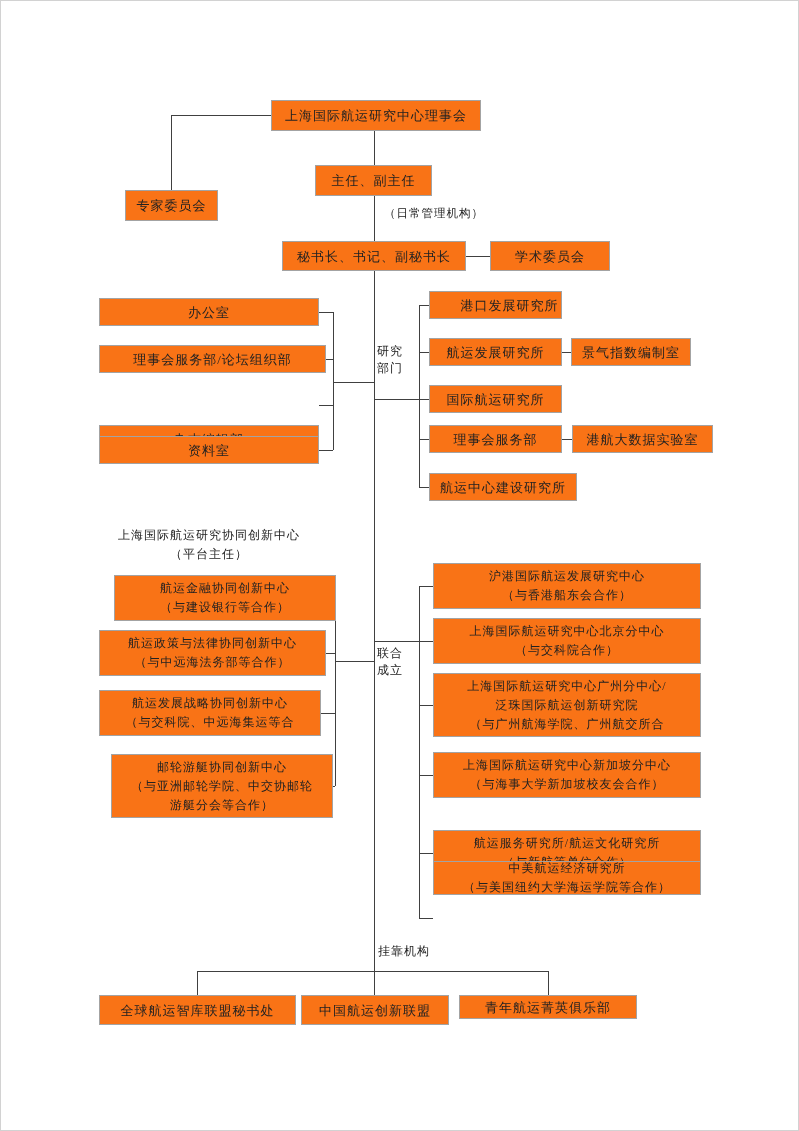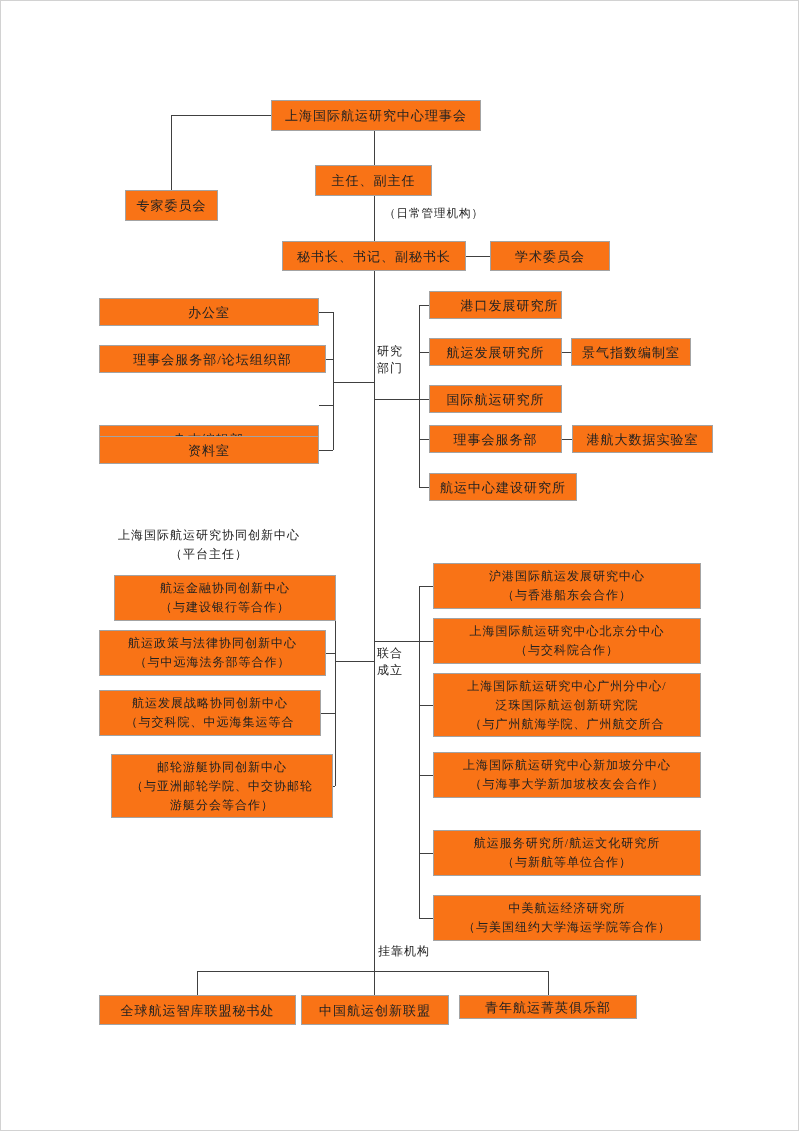--- a/index.html
+++ b/index.html
@@ -98,21 +98,21 @@
 （与香港船东会合作）</div>
   <div class="box small" style="left:432px;top:617px;width:268px;height:46px;">上海国际航运研究中心北京分中心
 （与交科院合作）</div>
   <div class="box small" style="left:432px;top:672px;width:268px;height:64px;">上海国际航运研究中心广州分中心/
 泛珠国际航运创新研究院
 （与广州航海学院、广州航交所合</div>
   <div class="box small" style="left:432px;top:751px;width:268px;height:46px;">上海国际航运研究中心新加坡分中心
 （与海事大学新加坡校友会合作）</div>
   <div class="box small" style="left:432px;top:829px;width:268px;height:46px;">航运服务研究所/航运文化研究所
 （与新航等单位合作）</div>
-  <div class="box small" style="left:432px;top:894px;width:268px;height:46px;">中美航运经济研究所
+  <div class="box small" style="left:432px;top:860px;width:268px;height:34px;">中美航运经济研究所
 （与美国纽约大学海运学院等合作）</div>
 
   <div class="flabel" style="left:377px;top:942px;">挂靠机构</div>
   <div class="box" style="left:98px;top:994px;width:197px;height:30px;">全球航运智库联盟秘书处</div>
   <div class="box" style="left:300px;top:994px;width:148px;height:30px;">中国航运创新联盟</div>
   <div class="box" style="left:458px;top:994px;width:178px;height:24px;">青年航运菁英俱乐部</div>
 
 </div>
 
 </body></html>

